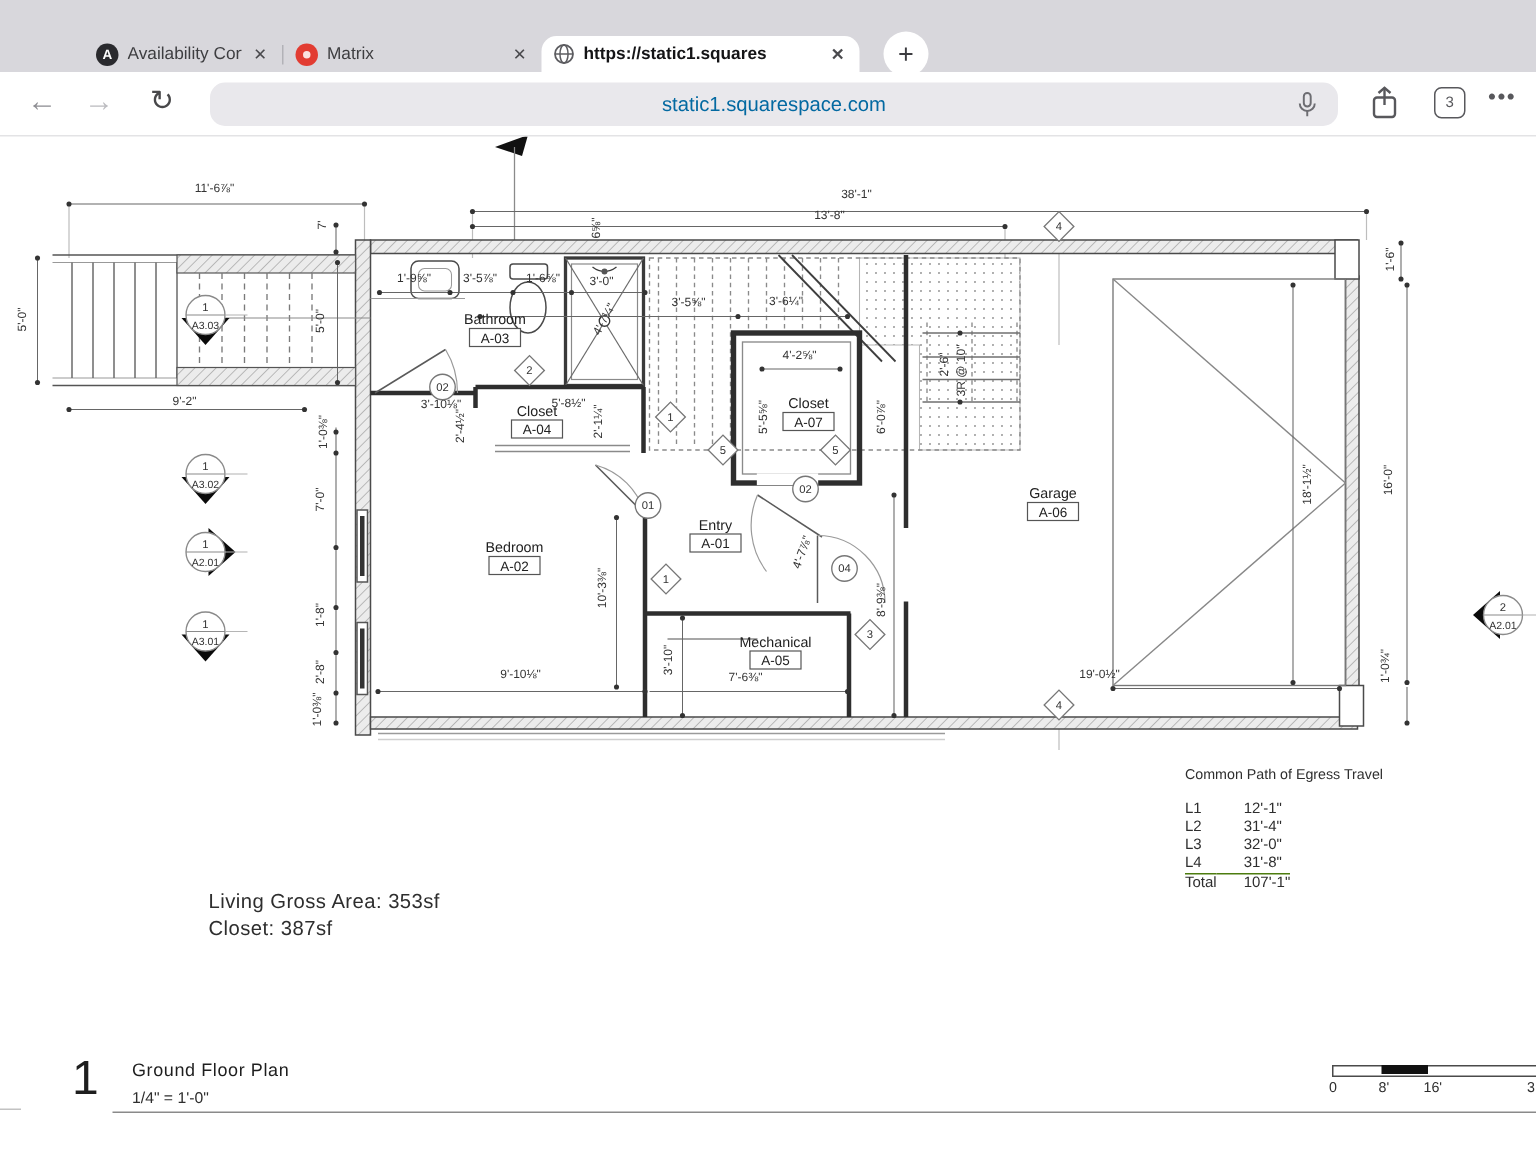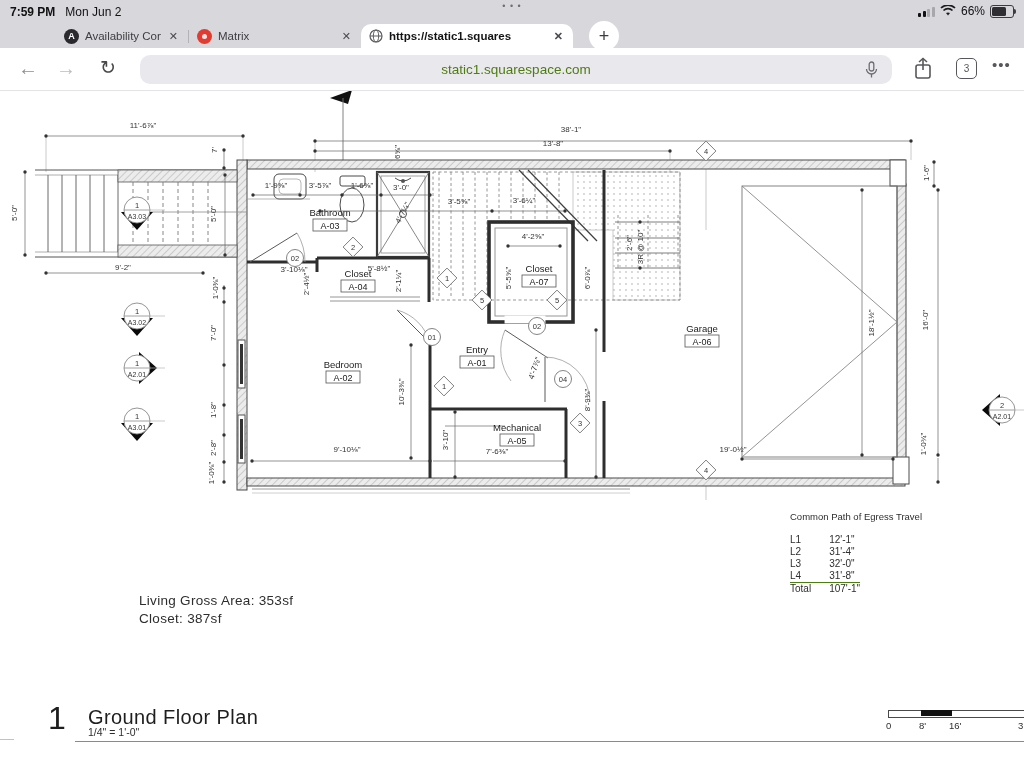--- a/index.html
+++ b/index.html
@@ -28,37 +28,37 @@
   .fav{width:15px;height:15px;border-radius:50%;display:flex;align-items:center;justify-content:center;flex:none;}
   .fav.dark{background:#2a2a2e;color:#fff;font-size:9px;font-weight:bold;}
   .fav.red{background:#e23c32;position:relative;}
   .fav.red::after{content:"";width:5px;height:5px;border-radius:50%;background:#fff;opacity:.85;}
   .newtab{width:30px;height:30px;border-radius:50%;background:#fff;color:#3c3c40;font-size:18px;line-height:30px;
           text-align:center;align-self:center;margin-left:16px;}
   
   .toolbar{position:absolute;top:48px;left:0;width:1024px;height:42px;background:#fff;border-bottom:1px solid #e3e3e5;}
   .navbtn{position:absolute;top:6px;font-size:20px;line-height:28px;width:28px;text-align:center;}
   .urlpill{position:absolute;left:140px;top:7px;width:752px;height:29px;background:#e9e8ec;border-radius:10px;}
-  .urltext{position:absolute;left:0;right:0;top:7px;text-align:center;font-size:13.5px;color:#4d7c0f;font-weight:500;}
+  .urltext{position:absolute;left:0;right:0;top:7px;text-align:center;font-size:13.5px;color:#0369a1;font-weight:500;}
   .mic{position:absolute;right:14px;top:6px;}
   .tbicon{position:absolute;top:8px;}
   .tabcount{position:absolute;top:10px;width:19px;height:19px;border:1.8px solid #58585c;border-radius:5px;
             font-size:10px;color:#58585c;text-align:center;line-height:19px;}
   .moredots{position:absolute;top:8px;font-size:15px;color:#58585c;letter-spacing:1px;}
   
   .notes{position:absolute;left:98px;top:592px;font-size:13.5px;color:#2e2e2e;letter-spacing:.3px;line-height:18px;margin-left:41px;}
   .egress{position:absolute;left:790px;top:511px;font-size:9.5px;color:#2e2e2e;}
   .egress .ttl{margin-bottom:12px;}
   .egress table{border-collapse:collapse;font-size:10px;color:#2e2e2e;}
   .egress td{padding:0 0 1px 0;}
   .egress td.v{padding-left:18px;}
   .egress tr.total td{border-top:1px solid #4d7c0f;}
   
   .footer-num{position:absolute;left:48px;top:700px;font-size:32px;font-weight:400;color:#1e1e1e;}
-  .footer-title{position:absolute;left:88px;top:706px;font-size:20px;color:#1e1e1e;letter-spacing:.4px;}
+  .footer-title{position:absolute;left:88px;top:706px;font-size:12px;color:#1e1e1e;letter-spacing:.4px;}
   .footer-scale{position:absolute;left:88px;top:726px;font-size:10.5px;color:#2e2e2e;}
   .footer-rule{position:absolute;left:75px;top:741px;width:949px;height:1px;background:#8a8a8a;}
   .footer-rule-sm{position:absolute;left:0;top:739px;width:14px;height:1px;background:#c2c2c2;}
   .scalebar{position:absolute;left:886px;top:710px;width:150px;height:24px;}
   .scalebar .bar{position:absolute;left:2px;top:0;width:146px;height:6px;border:1px solid #4a4a4a;background:#fff;}
   .scalebar .seg{position:absolute;left:35px;top:0;width:31px;height:6px;background:#111;}
   .scalebar span{position:absolute;top:10px;font-size:9.5px;color:#2e2e2e;}
 </style>
 </head>
 <body>
@@ -472,44 +472,20 @@
 <div class="scalebar">
   <div class="bar"></div>
     <div class="seg"></div>
   <span style="left:0">0</span>
   <span style="left:33px">8'</span>
   <span style="left:63px">16'</span>
   <span style="left:132px">3</span>
 </div>
 
 <div class="chrome-top">
-  <div class="statusbar">
-    <div class="sb-left">
-      <span class="sb-time">7:59 PM</span><span>Mon Jun 2</span>
-    </div>
-    <div class="sb-dots">• • •</div>
-    <div class="sb-right">
-      <span class="cell-bars">
-        <i style="height:4px"></i>
-          <i style="height:6px"></i>
-          <i class="dim" style="height:8px"></i>
-          <i class="dim" style="height:10px"></i>
-      </span>
-      <svg width="16" height="12" viewBox="0 0 16 12">
-        <path d="M8 10.5 L10 8 A4 4 0 0 0 6 8 Z" fill="#1c1c1e"></path>
-        <path d="M3.5 5.5 A6.5 6.5 0 0 1 12.5 5.5" fill="none" stroke="#1c1c1e" stroke-width="1.7"></path>
-        <path d="M1 3 A10 10 0 0 1 15 3" fill="none" stroke="#1c1c1e" stroke-width="1.7"></path>
-      </svg>
-      <span>66%</span>
-      <span class="batt">
-          <span class="fill"></span>
-          <span class="nub"></span>
-        </span>
-    </div>
-  </div>
 
   <div class="tabs">
     <div class="tab" style="width:132px">
       <span class="fav dark">A</span>
       <span class="lbl">Availability Content — /</span>
       <span class="x">✕</span>
     </div>
     <div class="tab-sep"></div>
     <div class="tab" style="width:172px">
       <span class="fav red"></span>

